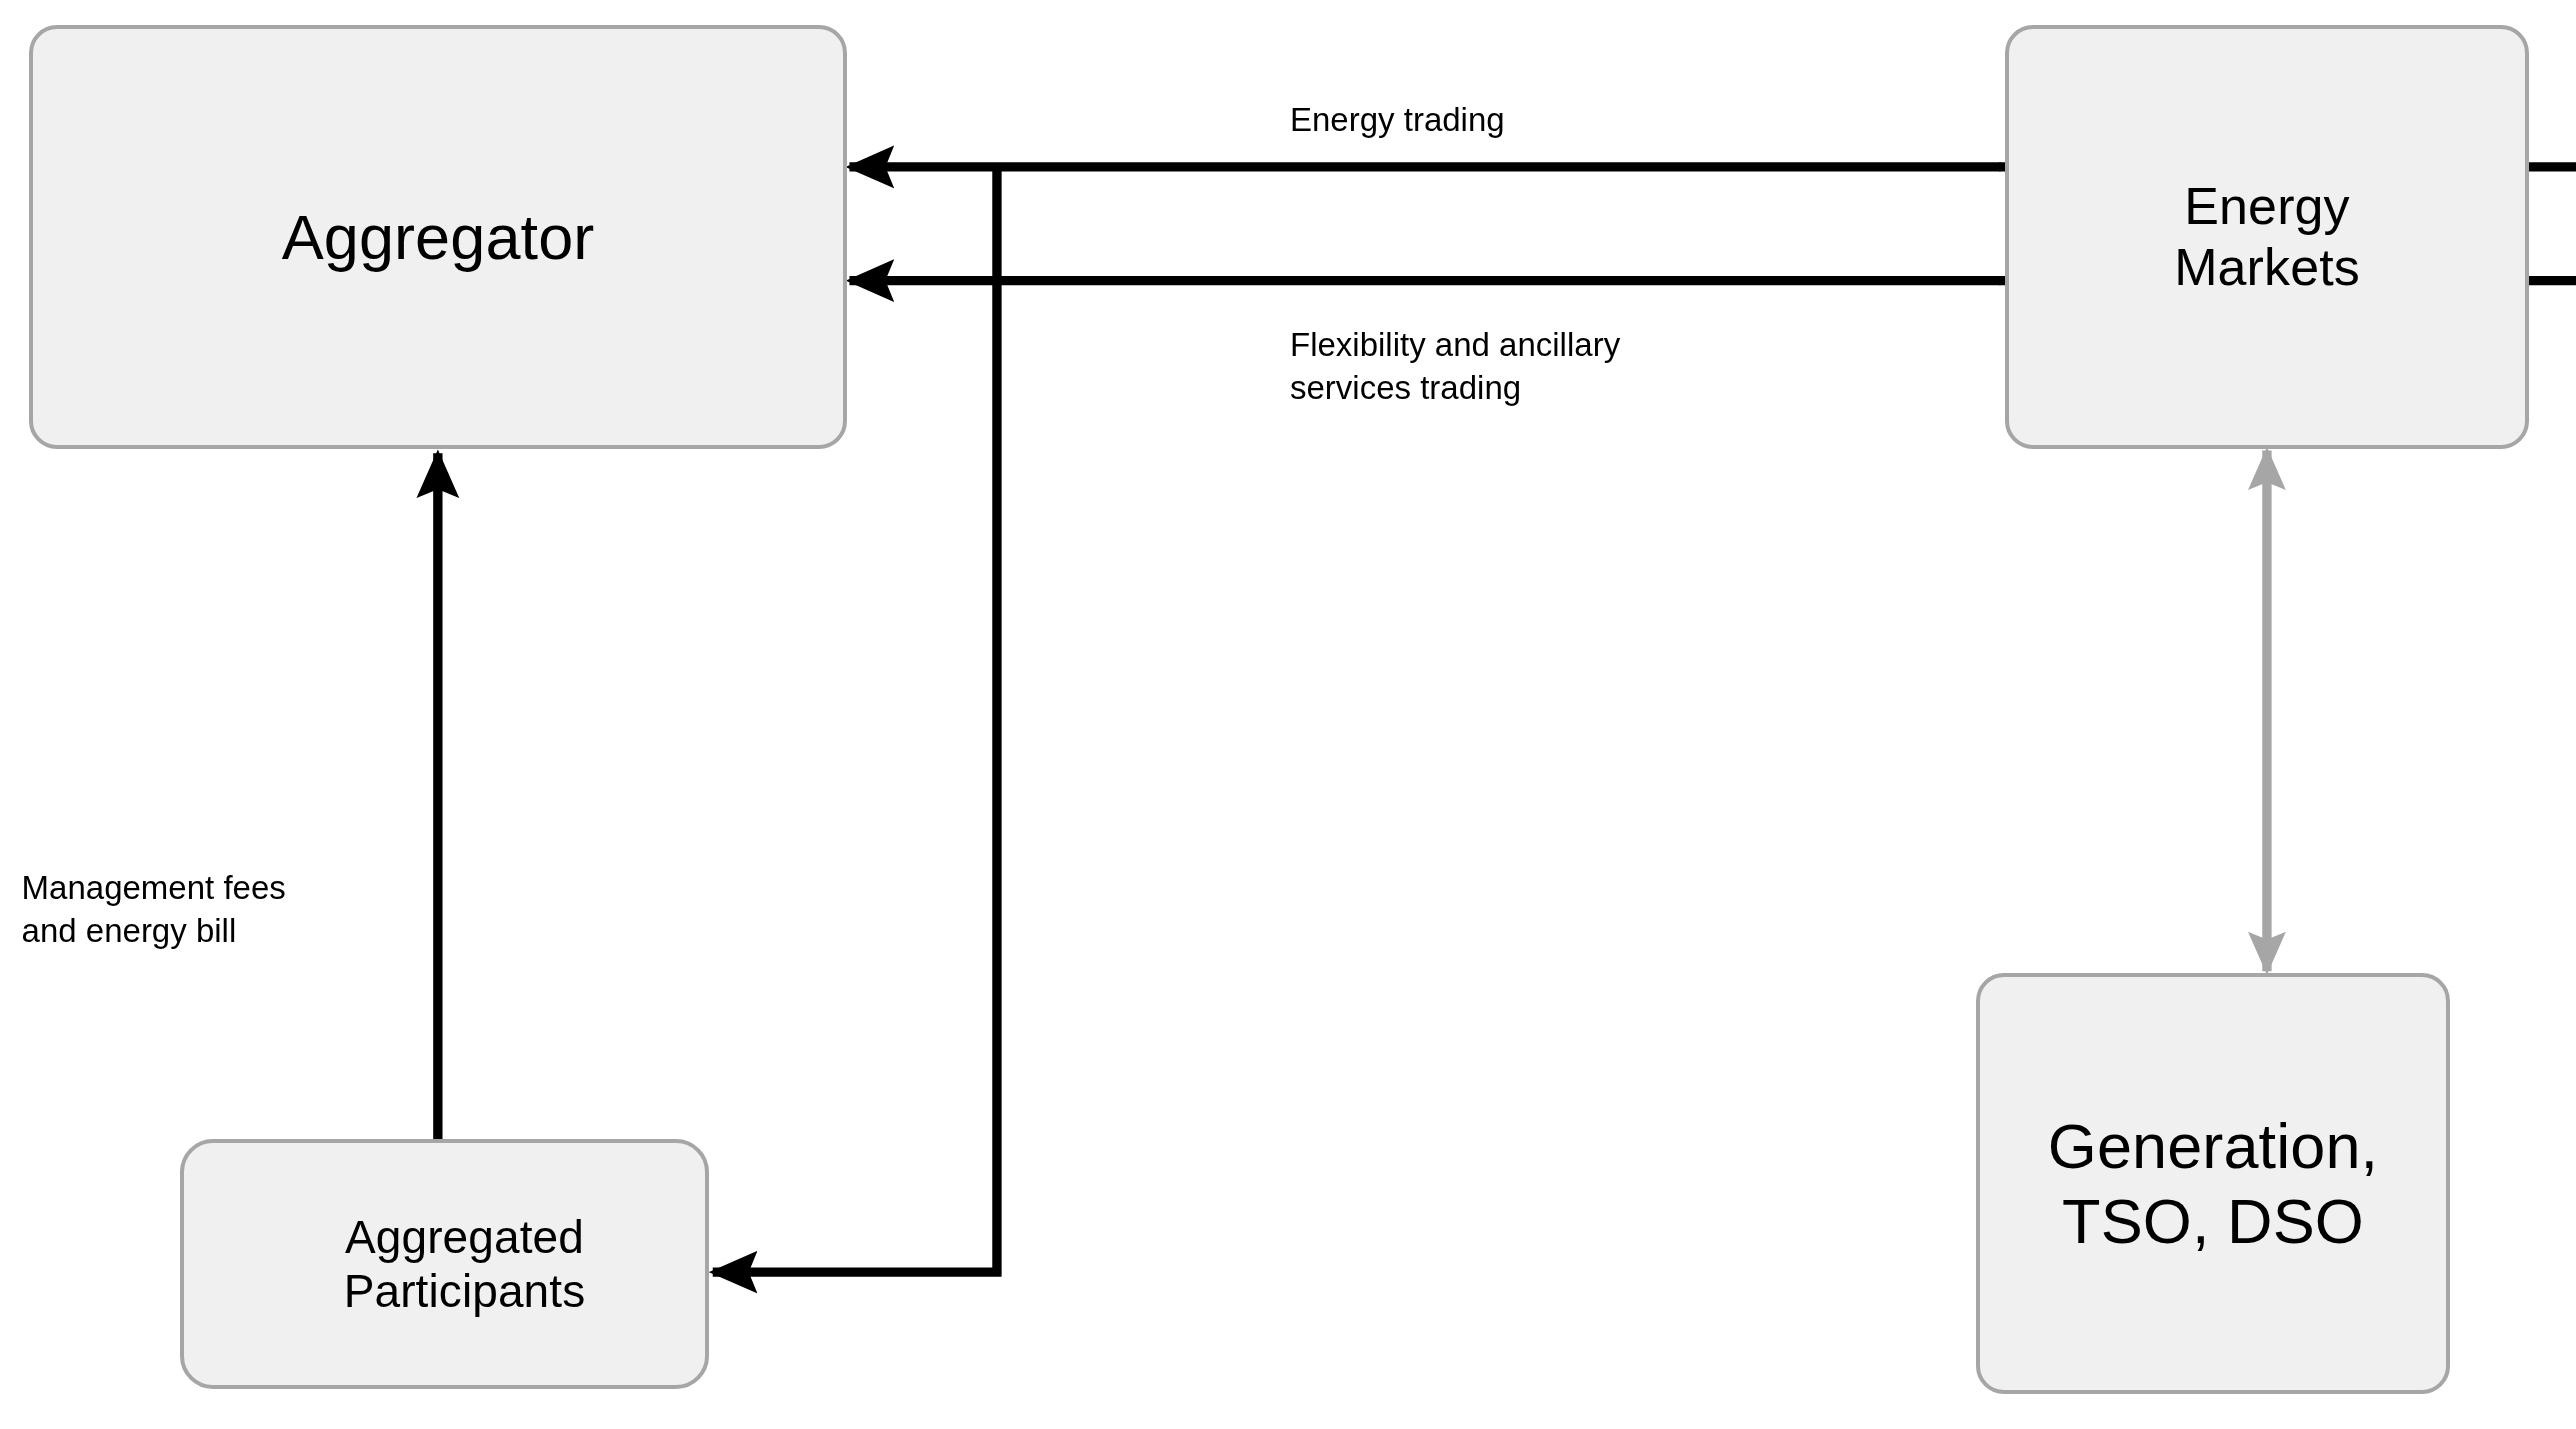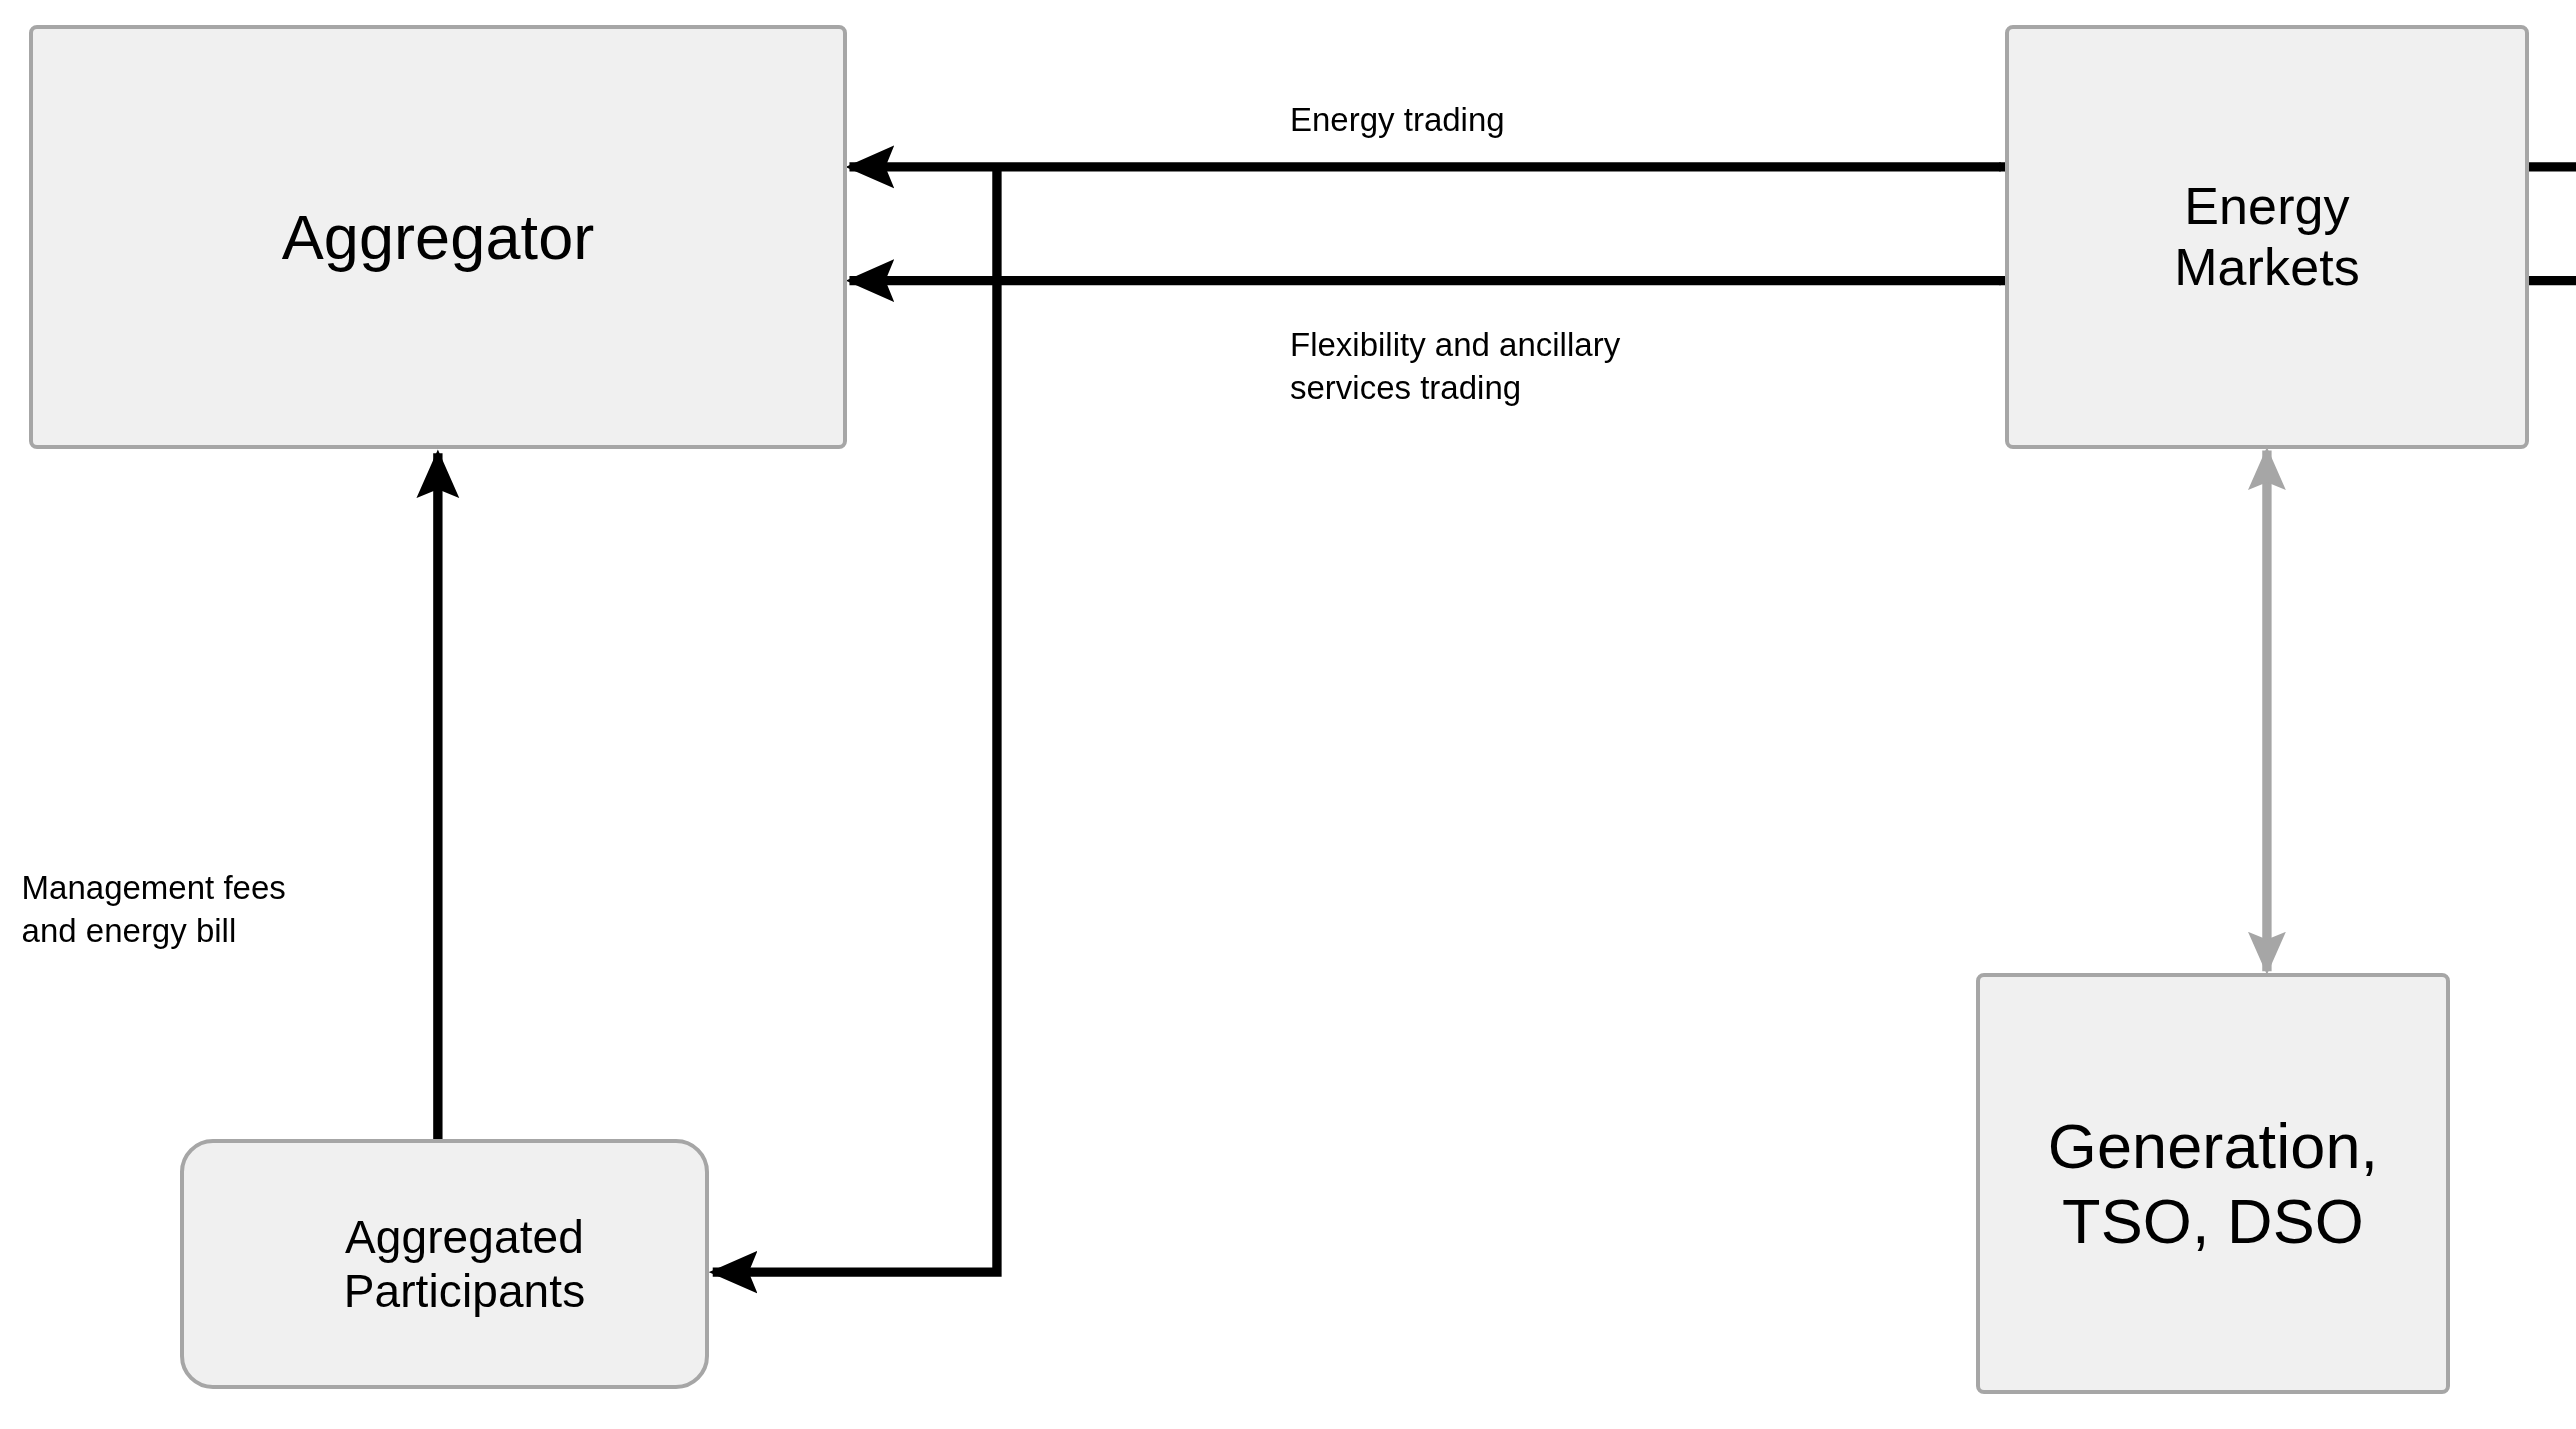--- a/index.html
+++ b/index.html
@@ -16,21 +16,21 @@
     width: 2576px;
     height: 1429px;
     background: #ffffff;
     overflow: hidden;
   }
   .node {
     position: absolute;
     box-sizing: border-box;
     background: #f0f0f0;
     border: 4.3px solid #a6a6a6;
-    border-radius: 8px;
+    border-radius: 28px;
     display: flex;
     align-items: center;
     justify-content: center;
     text-align: center;
     color: #000000;
     line-height: 1.18;
     white-space: pre-line;
     letter-spacing: 0.1px;
   }
   #node-aggregator {

